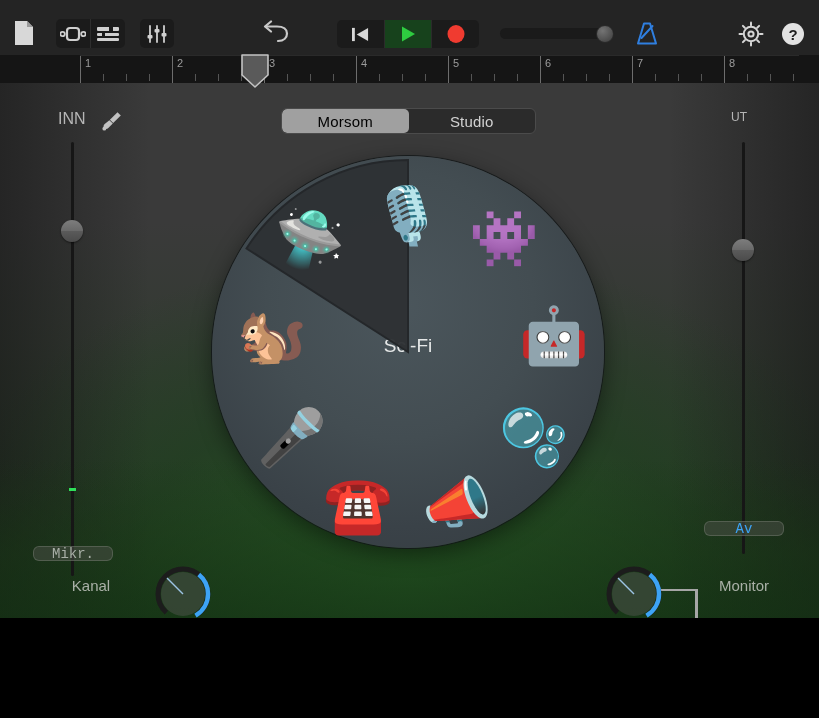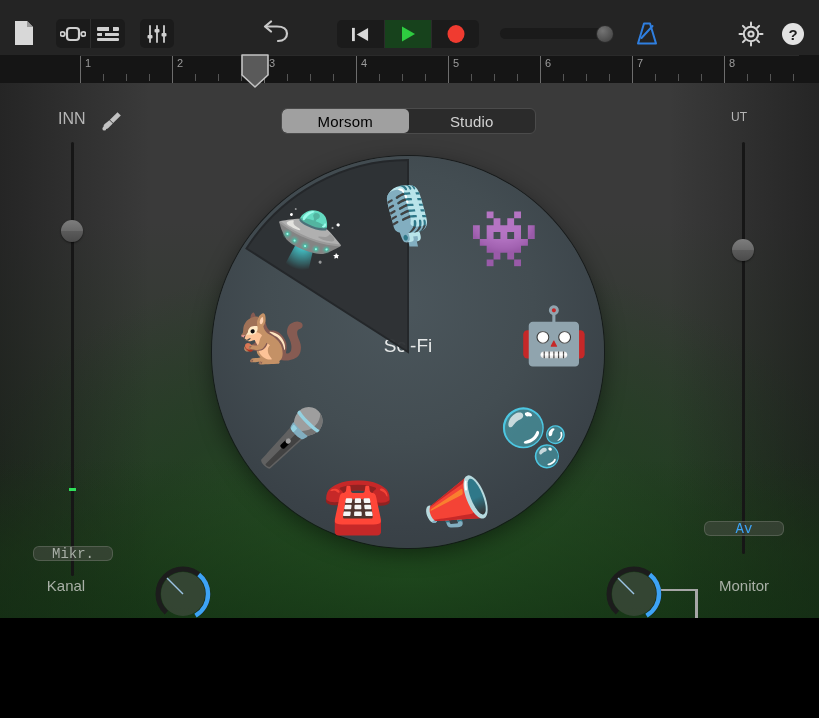--- a/index.html
+++ b/index.html
@@ -199,21 +199,21 @@
     font-size: 14px;
     z-index: 5;
     font-family: Liberation Mono, monospace;
   }
   .pill.mic  { left: 33px; top: 463px; color: #a9b0a7; }
   .pill.mon  { left: 704px; top: 438px; color: #3da3f5; }
   .sublabel {
     position: absolute; font-size: 15px; color: #a9b0a7;
     z-index: 5; text-align: center;
   }
-  .sublabel.kanal   { left: 26px; top: 494px; width: 80px; }
+  .sublabel.kanal   { left: 51px; top: 494px; width: 80px; }
   .sublabel.monitor { left: 694px; top: 494px; width: 100px; }
 
   
   .knob-wrap { position: absolute; z-index: 5; }
   .knob-wrap.tone  { left: 153px; top: 481px; }
   .knob-wrap.pitch { left: 604px; top: 481px; }
 
   
   .wheel {
     position: absolute; left: 212px; top: 73px;

